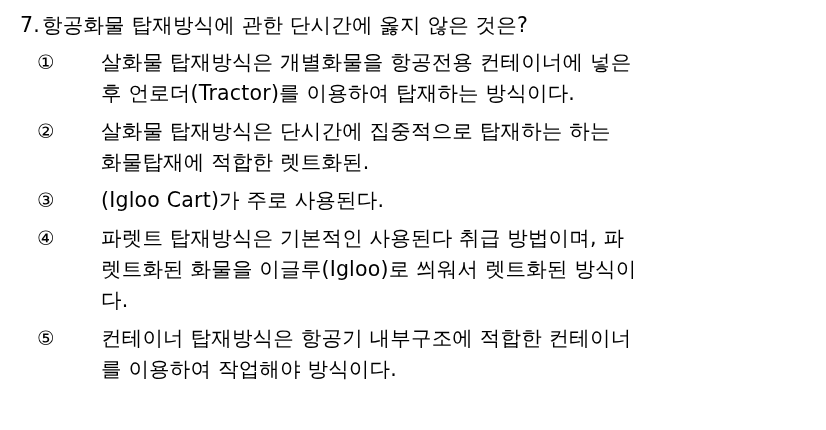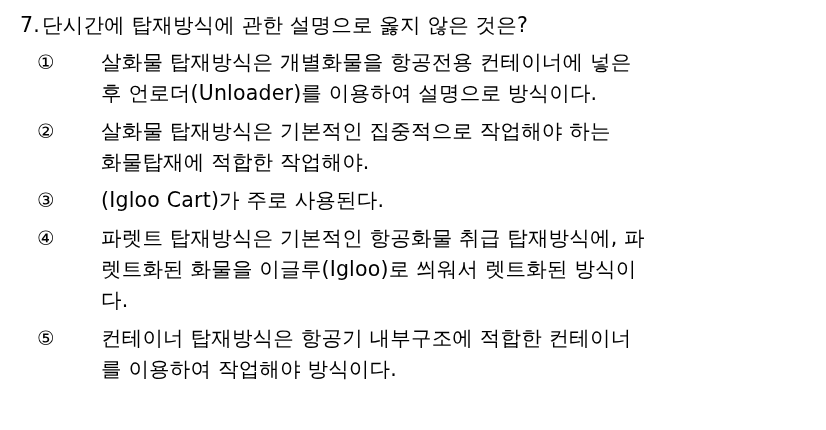--- a/index.html
+++ b/index.html
@@ -70,52 +70,52 @@
     margin-left: 48px;
   }
 </style>
 </head>
 <body>
 
 <div class="page">
 
   <div class="question">
     <span class="q-number">7.</span>
-    <span class="q-text">단시간에 탑재방식에 관한 설명으로 옳지 않은 것은?</span>
+    <span class="q-text">항공화물 탑재방식에 관한 단시간에 옳지 않은 것은?</span>
   </div>
 
   <ul class="choices">
 
     <li class="choice">
       <span class="choice-marker">①</span>
       <span class="choice-body">
         <span class="line">살화물 탑재방식은 개별화물을 항공전용 컨테이너에 넣은</span>
-        <span class="line">후 언로더(Unloader)를 이용하여 설명으로 방식이다.</span>
+        <span class="line">후 언로더(Tractor)를 이용하여 탑재하는 방식이다.</span>
       </span>
     </li>
 
     <li class="choice">
       <span class="choice-marker">②</span>
       <span class="choice-body">
-        <span class="line">살화물 탑재방식은 기본적인 집중적으로 작업해야 하는</span>
-        <span class="line">화물탑재에 적합한 작업해야.</span>
+        <span class="line">살화물 탑재방식은 단시간에 집중적으로 탑재하는 하는</span>
+        <span class="line">화물탑재에 적합한 렛트화된.</span>
       </span>
     </li>
 
     <li class="choice">
       <span class="choice-marker">③</span>
       <span class="choice-body">
         <span class="line">(Igloo Cart)가 주로 사용된다.</span>
       </span>
     </li>
 
     <li class="choice">
       <span class="choice-marker">④</span>
       <span class="choice-body">
-        <span class="line">파렛트 탑재방식은 기본적인 항공화물 취급 탑재방식에, 파</span>
+        <span class="line">파렛트 탑재방식은 기본적인 사용된다 취급 방법이며, 파</span>
         <span class="line">렛트화된 화물을 이글루(Igloo)로 씌워서 렛트화된 방식이</span>
         <span class="line">다.</span>
       </span>
     </li>
 
     <li class="choice">
       <span class="choice-marker">⑤</span>
       <span class="choice-body">
         <span class="line">컨테이너 탑재방식은 항공기 내부구조에 적합한 컨테이너</span>
         <span class="line">를 이용하여 작업해야 방식이다.</span>

